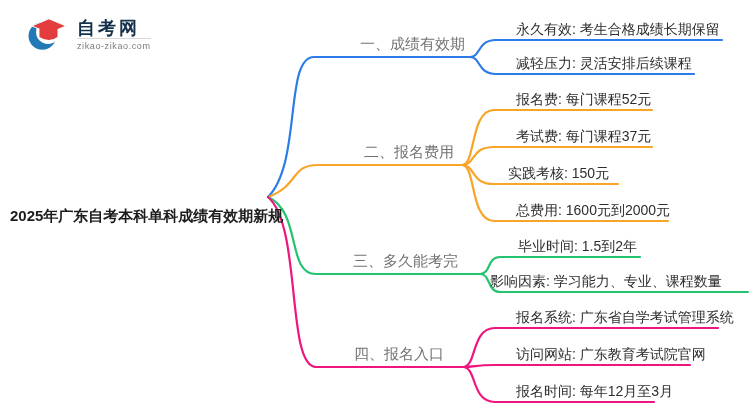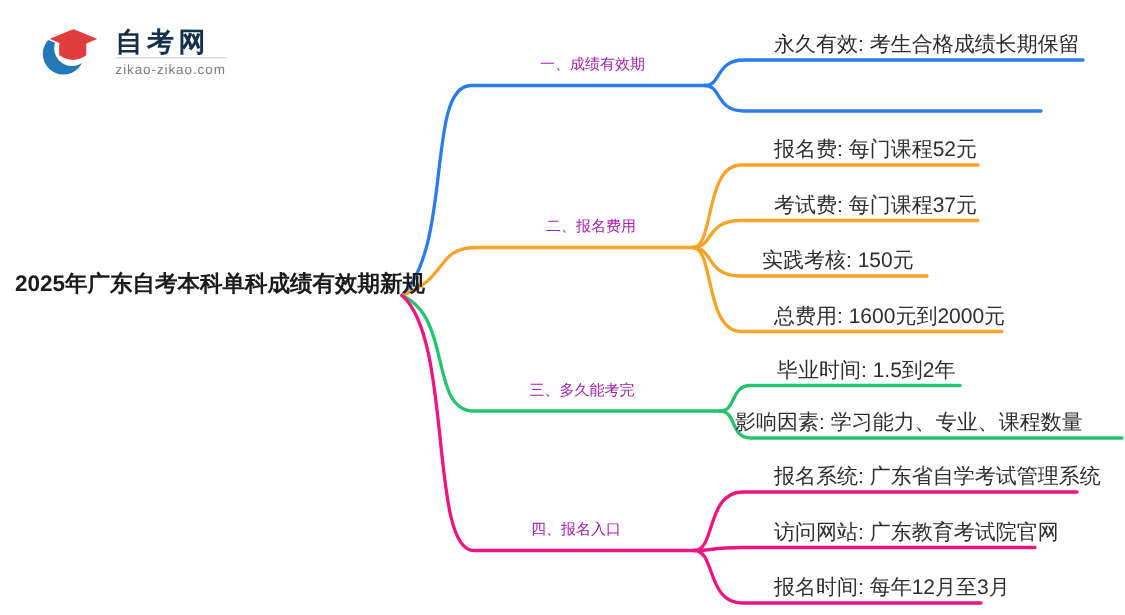--- a/index.html
+++ b/index.html
@@ -3,21 +3,21 @@
 <meta charset="utf-8">
 <style>
   html,body{margin:0;padding:0;background:#ffffff;}
   body{width:750px;height:410px;overflow:hidden;
        font-family:"Liberation Sans","DejaVu Sans",sans-serif;}
   .canvas{position:relative;width:750px;height:410px;background:#ffffff;}
   svg.links{position:absolute;left:0;top:0;width:750px;height:410px;}
   svg.links path{fill:none;stroke-width:2.2;stroke-linecap:round;}
   .node{position:absolute;white-space:nowrap;color:#2e2e2e;line-height:20px;}
   .root-node{font-size:15px;font-weight:700;color:#1c1c1c;}
-  .branch-label{font-size:10px;color:#a21caf;}
+  .branch-label{font-size:15px;color:#737373;}
   .child-label{font-size:14px;color:#2e2e2e;}
   
   .logo{position:absolute;left:28px;top:16px;display:flex;align-items:center;gap:9px;}
   .logo-text{display:flex;flex-direction:column;}
   .logo-title{font-size:18px;font-weight:700;color:#15304b;letter-spacing:3px;line-height:16px;}
   .logo-divider{height:1px;background:#d8d8d8;margin:2px 0 2px 0;}
   .logo-domain{font-size:9px;color:#7c7c7c;letter-spacing:0.6px;line-height:10px;text-align:center;}
 </style>
 </head>
 <body>
@@ -53,28 +53,29 @@
       <polygon points="22,3 40,10.5 22,18 4,10.5" fill="#e23c3c" stroke="#ffffff" stroke-width="1"></polygon>
       <path d="M12,13.5 L12,22 Q22,28.5 31,22 L31,13.5 Z" fill="#e23c3c"></path>
     </svg>
     <div class="logo-text">
       <div class="logo-title">自考网</div>
       <div class="logo-divider"></div>
       <div class="logo-domain">zikao-zikao.com</div>
     </div>
   </div>
 
-  <div class="node root-node" style="left:10px;top:180px;">2025年广东自考本科单科成绩有效期新规</div>
+  <div class="node root-node" style="left:10px;top:206px;">2025年广东自考本科单科成绩有效期新规</div>
 
   <div class="node branch-label" style="left:360px;top:34px;">一、成绩有效期</div>
   <div class="node branch-label" style="left:364px;top:142px;">二、报名费用</div>
   <div class="node branch-label" style="left:353px;top:251px;">三、多久能考完</div>
   <div class="node branch-label" style="left:354px;top:344px;">四、报名入口</div>
 
   <div class="node child-label" style="left:516px;top:19px;">永久有效: 考生合格成绩长期保留</div>
+  <div class="node child-label" style="left:516px;top:53px;">减轻压力: 灵活安排后续课程</div>
 
   <div class="node child-label" style="left:516px;top:89px;">报名费: 每门课程52元</div>
   <div class="node child-label" style="left:516px;top:126px;">考试费: 每门课程37元</div>
   <div class="node child-label" style="left:508px;top:163px;">实践考核: 150元</div>
   <div class="node child-label" style="left:516px;top:200px;">总费用: 1600元到2000元</div>
 
   <div class="node child-label" style="left:518px;top:236px;">毕业时间: 1.5到2年</div>
   <div class="node child-label" style="left:490px;top:271px;">影响因素: 学习能力、专业、课程数量</div>
 
   <div class="node child-label" style="left:516px;top:344px;">访问网站: 广东教育考试院官网</div>

